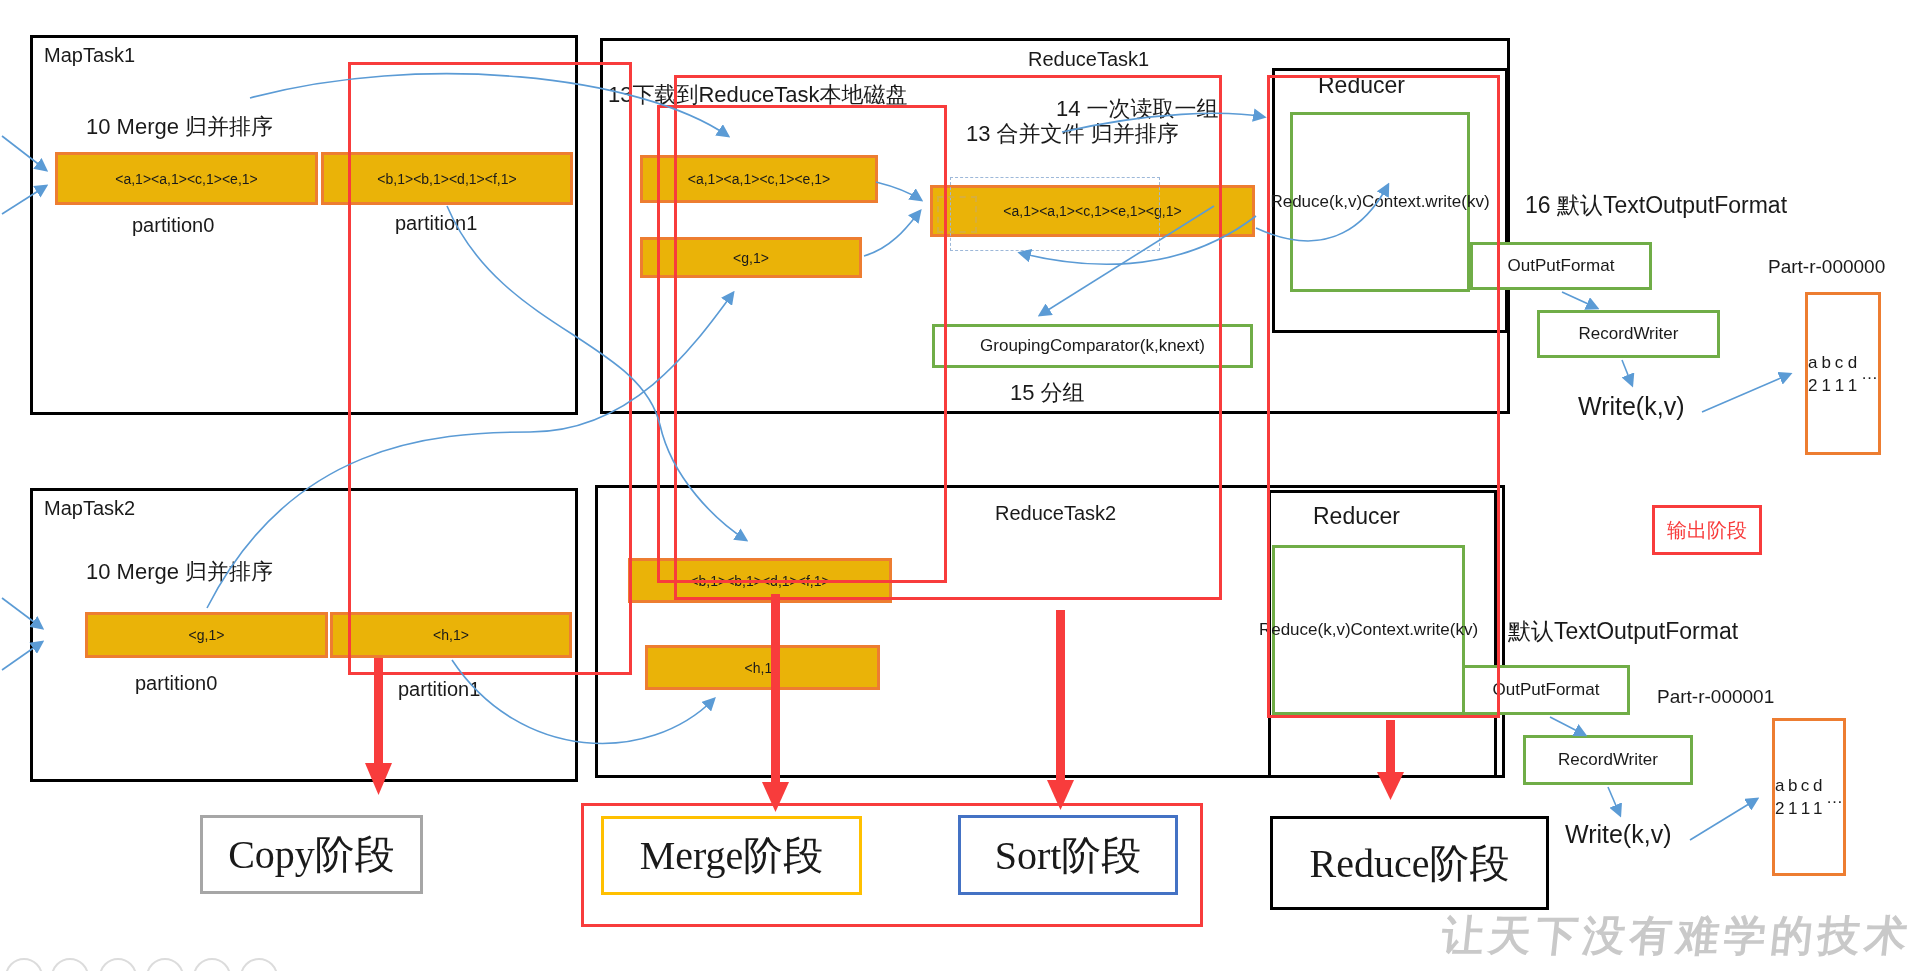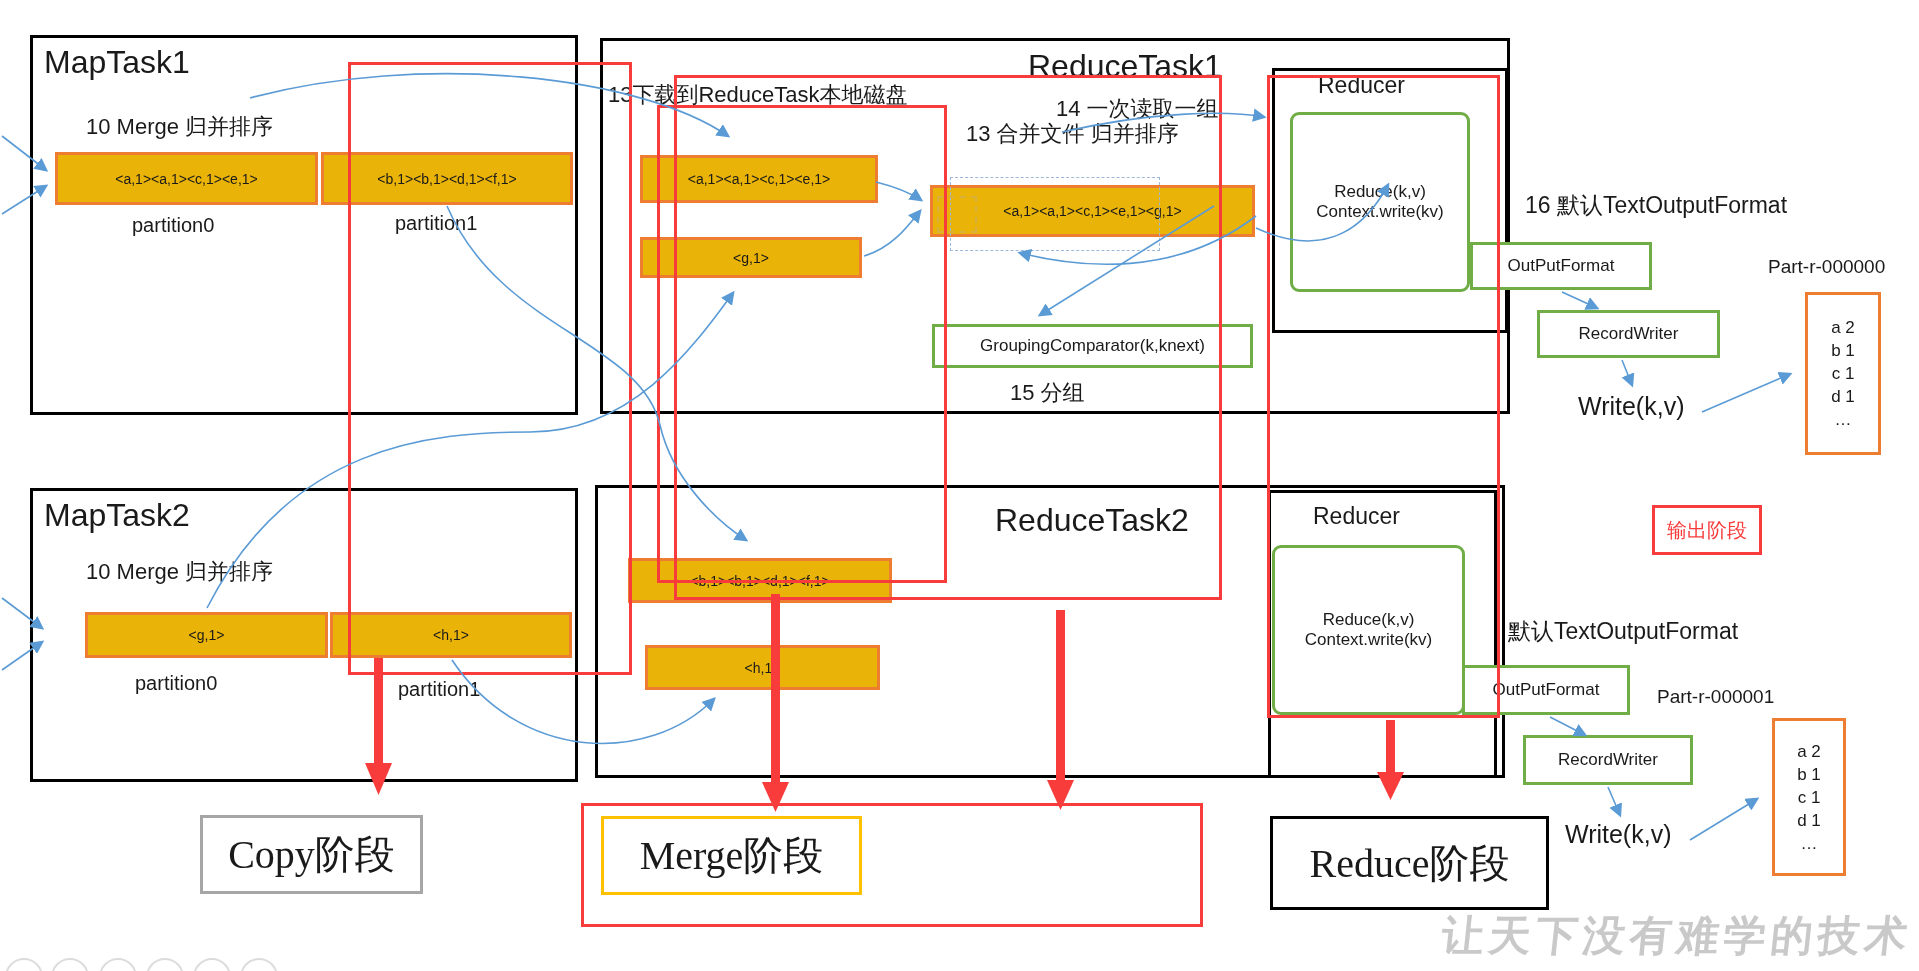--- a/index.html
+++ b/index.html
@@ -8,35 +8,35 @@
   .abs{position:absolute;box-sizing:border-box;}
   .blackbox{border:3px solid #000;background:transparent;z-index:10;}
   .orangebox{border:3px solid #ED7D31;background:#eab308;z-index:14;display:flex;align-items:center;justify-content:center;
              font-size:14px;white-space:nowrap;}
   .greenbox{border:3px solid #70AD47;background:#fff;z-index:15;display:flex;align-items:center;justify-content:center;
             font-size:17px;text-align:center;}
   .redrect{border:3px solid #F83C3C;background:transparent;z-index:40;pointer-events:none;}
   .dashedy{border:2px dashed #D8AE3C;background:transparent;z-index:42;}
   .dashedb{border:1px dashed #9DB8D9;background:transparent;z-index:41;}
   .lbl{position:absolute;z-index:30;white-space:nowrap;}
-  .title{font-size:32px;}
+  .title{font-size:20px;}
   .note{font-size:22px;}
   .plabel{font-size:20px;}
   .stagebox{position:absolute;z-index:45;display:flex;align-items:center;justify-content:center;
             font-family:"Liberation Serif","DejaVu Serif",serif;font-size:40px;background:#fff;box-sizing:border-box;}
-  .partbox{border:3px solid #ED7D31;background:#fff;z-index:15;display:flex;flex-direction:column;align-items:center;
+  .partbox{border:3px solid #ED7D31;background:#fff;z-index:15;display:flex;flex-direction:row;align-items:center;
            justify-content:center;font-size:17px;line-height:23px;}
   .parttitle{font-size:19px;z-index:30;}
   #connectors{position:absolute;left:0;top:0;z-index:60;pointer-events:none;}
   .badge{border:3px solid #F83C3C;color:#F83C3C;font-size:20px;display:flex;align-items:center;justify-content:center;z-index:30;}
   .watermark{position:absolute;z-index:5;font-family:"Liberation Serif","DejaVu Serif",serif;font-weight:bold;
              color:#c9c9c9;font-size:42px;letter-spacing:5px;transform:skewX(-6deg);}
   .toolbtn{position:absolute;width:34px;height:34px;border:2px solid #dcdcdc;border-radius:50%;color:#d5d5d5;
            display:flex;align-items:center;justify-content:center;font-size:15px;z-index:70;background:#fff;}
-  .ctext{display:flex;flex-direction:column;align-items:center;justify-content:center;border-radius:9px;}
+  .ctext{display:flex;flex-direction:row;align-items:center;justify-content:center;}
 </style>
 </head>
 <body>
 
 <div id="stage">
 
   <div class="abs blackbox" style="left:30px;top:35px;width:548px;height:380px;"></div>
   <div class="abs blackbox" style="left:600px;top:38px;width:910px;height:376px;"></div>
   <div class="abs blackbox" style="left:30px;top:488px;width:548px;height:294px;"></div>
   <div class="abs blackbox" style="left:595px;top:485px;width:910px;height:293px;"></div>
@@ -111,20 +111,21 @@
   </div>
 
   <div class="abs redrect" style="left:348px;top:62px;width:284px;height:613px;"></div>
   <div class="abs redrect" style="left:657px;top:105px;width:290px;height:478px;"></div>
   <div class="abs redrect" style="left:674px;top:75px;width:548px;height:525px;"></div>
   <div class="abs redrect" style="left:1267px;top:75px;width:233px;height:643px;"></div>
   <div class="abs redrect" style="left:581px;top:803px;width:622px;height:124px;"></div>
 
   <div class="stagebox" style="left:200px;top:815px;width:223px;height:79px;border:3px solid #A6A6A6;">Copy阶段</div>
   <div class="stagebox" style="left:601px;top:816px;width:261px;height:79px;border:3px solid #FFC000;">Merge阶段</div>
+  <div class="stagebox" style="left:958px;top:815px;width:220px;height:80px;border:3px solid #4472C4;">Sort阶段</div>
   <div class="stagebox" style="left:1270px;top:816px;width:279px;height:94px;border:3px solid #000;">Reduce阶段</div>
 
   <svg id="connectors" width="1919" height="971" viewBox="0 0 1919 971">
     <defs>
       <marker id="mb" viewBox="0 0 10 10" refX="8" refY="5" markerWidth="8.5" markerHeight="8.5" orient="auto-start-reverse">
         <path d="M0,0 L10,5 L0,10 z" fill="#5B9BD5"></path>
       </marker>
     </defs>
     <g stroke="#5B9BD5" stroke-width="1.6" fill="none">
       <path d="M 2,136 L 46,170" marker-end="url(#mb)"></path>

